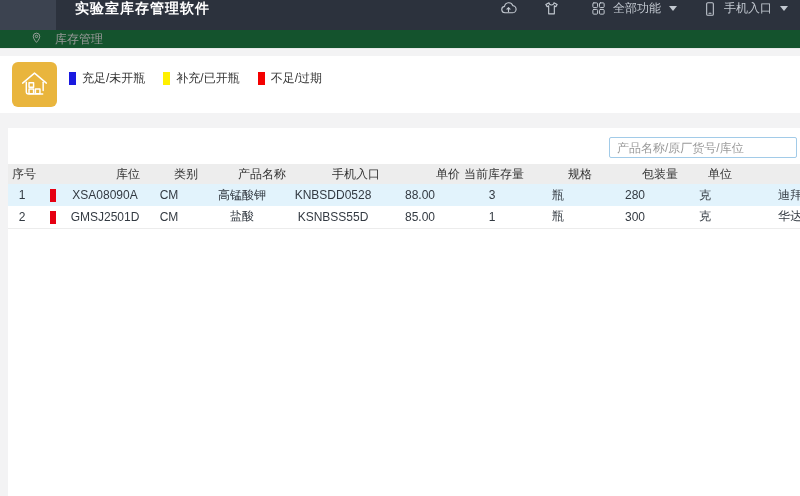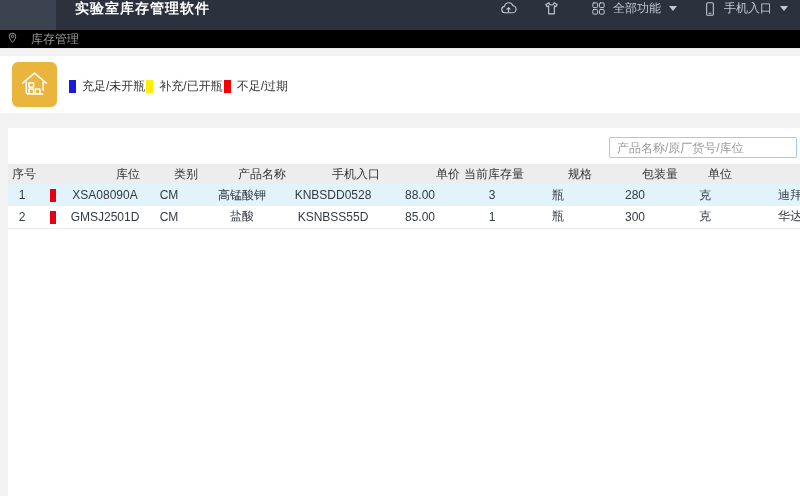--- a/index.html
+++ b/index.html
@@ -12,32 +12,32 @@
   .topbar-left-block { width:56px; height:30px; background:#3c4350; flex:none; }
   .topbar-title { color:#ffffff; font-size:14px; font-weight:bold; margin-left:19px; letter-spacing:1px; }
   .topbar-actions { margin-left:auto; display:flex; align-items:center; gap:4px; padding-right:12px; color:#c3c9d1; font-size:12px; }
   .tb-icon { display:inline-flex; align-items:center; justify-content:center; width:17px; height:17px; cursor:pointer; }
   .tb-icon svg { stroke:#c3c9d1; fill:none; stroke-width:1.6; stroke-linecap:round; stroke-linejoin:round; }
   .tb-group { display:flex; align-items:center; gap:6px; cursor:pointer; }
   .caret { width:0; height:0; border-left:4px solid transparent; border-right:4px solid transparent; border-top:5px solid #c3c9d1; display:inline-block; margin-left:2px; }
   .sp18{width:18px;} .sp22{width:22px;} .sp16{width:16px;}
 
   
-  .breadcrumb-bar { height:19px; background:#000000; border-bottom:1px solid #e9e9e9; display:flex; align-items:center; padding-left:6px; }
+  .breadcrumb-bar { height:19px; background:#14532d; border-bottom:1px solid #e9e9e9; display:flex; align-items:center; padding-left:30px; }
   .pin-icon svg { stroke:#a9a9a9; fill:none; stroke-width:1.6; }
   .breadcrumb-label { font-size:12px; color:#9a9a9a; margin-left:12px; }
 
   
   .header-panel { margin-top:7px; height:57px; background:#ffffff; display:flex; align-items:flex-start; padding:6px 12px; }
   .module-icon { width:45px; height:45px; border-radius:6px; display:flex; align-items:center; justify-content:center; flex:none; }
   .module-icon svg { stroke:#ffffff; fill:none; stroke-width:1.6; stroke-linecap:round; stroke-linejoin:round; }
   .module-titles { margin-left:14px; min-width:80px; }
   .module-title { font-size:17px; font-weight:bold; color:#333333; margin-top:7px; }
   .module-subtitle { font-size:12px; color:#999999; margin-top:9px; }
-  .legend { display:flex; align-items:center; gap:1px; margin-left:12px; margin-top:16px; }
+  .legend { display:flex; align-items:center; gap:18px; margin-left:12px; margin-top:8px; }
   .legend-item { display:flex; align-items:center; gap:6px; font-size:12px; color:#333333; }
   .legend-swatch { width:7px; height:13px; display:inline-block; }
 
   
   .content-panel { margin:15px 0 0 8px; width:792px; height:368px; background:#ffffff; padding-top:9px; overflow:hidden; }
   .search-row { display:flex; justify-content:flex-end; padding-right:3px; }
   .search-input { width:188px; height:21px; border:1px solid #a2cbe8; border-radius:2px; font-size:12px; padding:0 7px; color:#555; outline:none; font-family:inherit; }
   .search-input::placeholder { color:#999; }
 
   table.inv { margin-top:6px; width:840px; table-layout:fixed; border-collapse:collapse; font-size:12px; }

